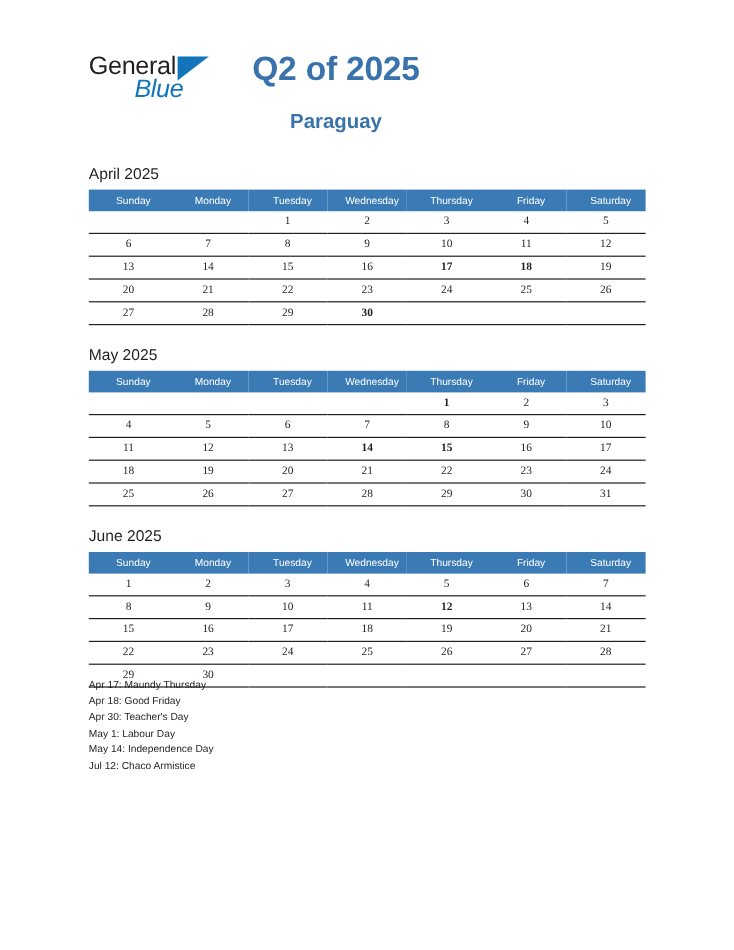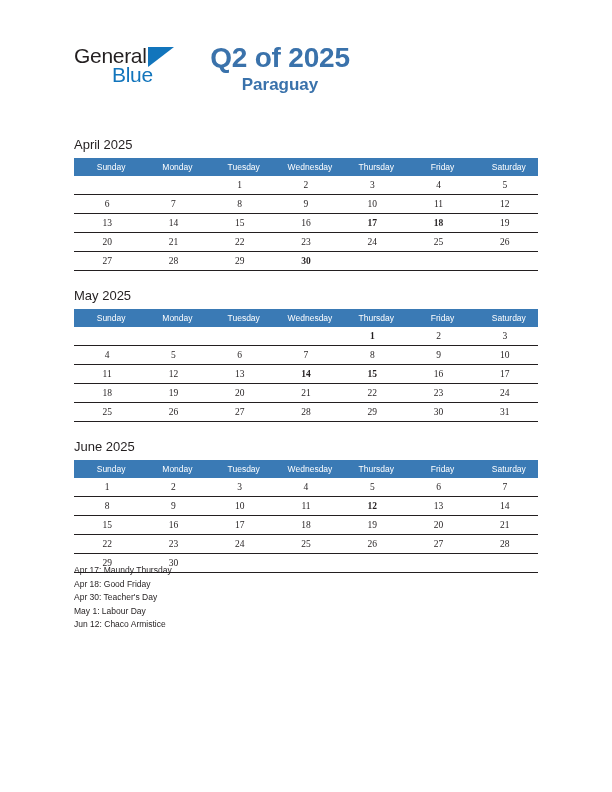--- a/index.html
+++ b/index.html
@@ -49,20 +49,21 @@
     border-bottom: 20px solid transparent;
   }
   .logo-blue {
     position: absolute;
     left: 38px;
     top: 19px;
     font-size: 21px;
     letter-spacing: -0.3px;
     color: #1275bc;
     font-family: "Liberation Sans", sans-serif;
+    font-style: italic;
   }
 
   .title-block {
     position: absolute;
     right: 74px;
     top: 42px;
     text-align: center;
     width: 340px;
   }
   .quarter-title {
@@ -70,21 +71,21 @@
     font-weight: bold;
     color: #3a72ab;
     line-height: 32px;
     letter-spacing: -0.2px;
   }
   .country-title {
     font-size: 17px;
     font-weight: bold;
     color: #3a72ab;
     line-height: 22px;
-    margin-top: 0;
+    margin-top: 17px;
   }
 
   
   .month-block {
     position: absolute;
     left: 74px;
     width: 464px;
   }
   #month-0 { top: 136px; }
   #month-1 { top: 287px; }
@@ -358,14 +359,15 @@
         </tr>
       </tbody>
   </table>
 </div>
 
 <div class="legend">
     <div class="legend-item">Apr 17: Maundy Thursday</div>
     <div class="legend-item">Apr 18: Good Friday</div>
     <div class="legend-item">Apr 30: Teacher's Day</div>
     <div class="legend-item">May 1: Labour Day</div>
-    <div class="legend-item">Jun 12: Chaco Armistice</div>
+    <div class="legend-item">May 14: Independence Day</div>
+    <div class="legend-item">Jul 12: Chaco Armistice</div>
   </div>
 
 </body></html>

